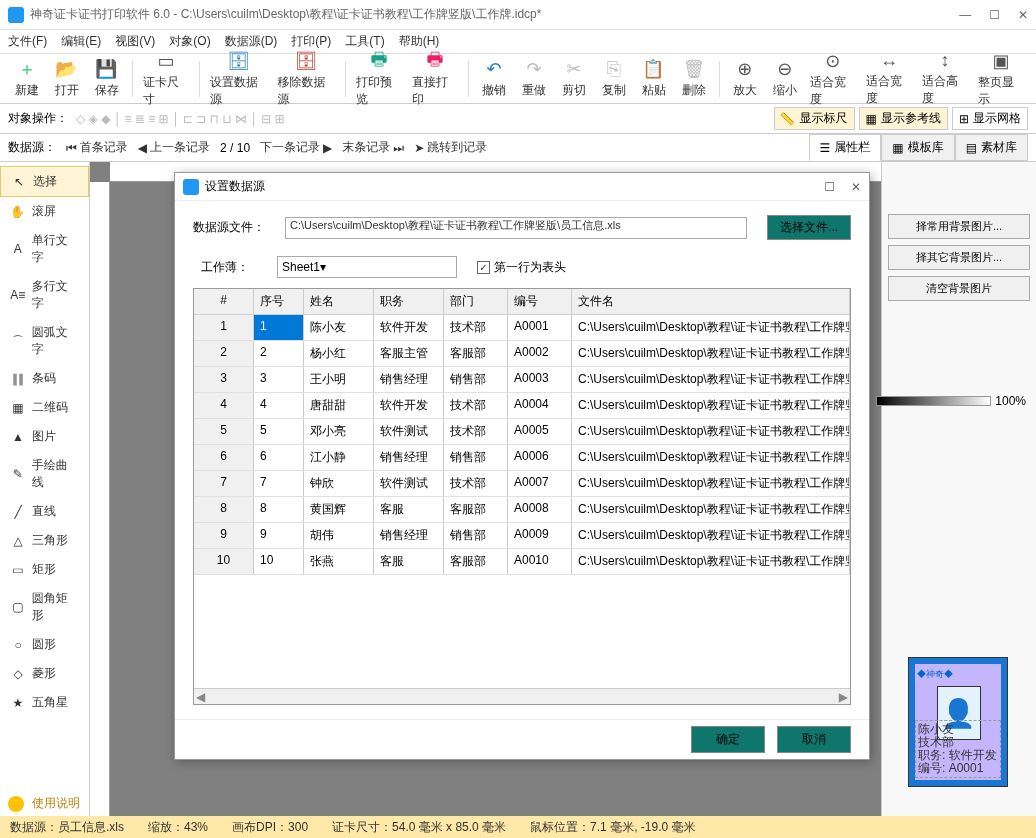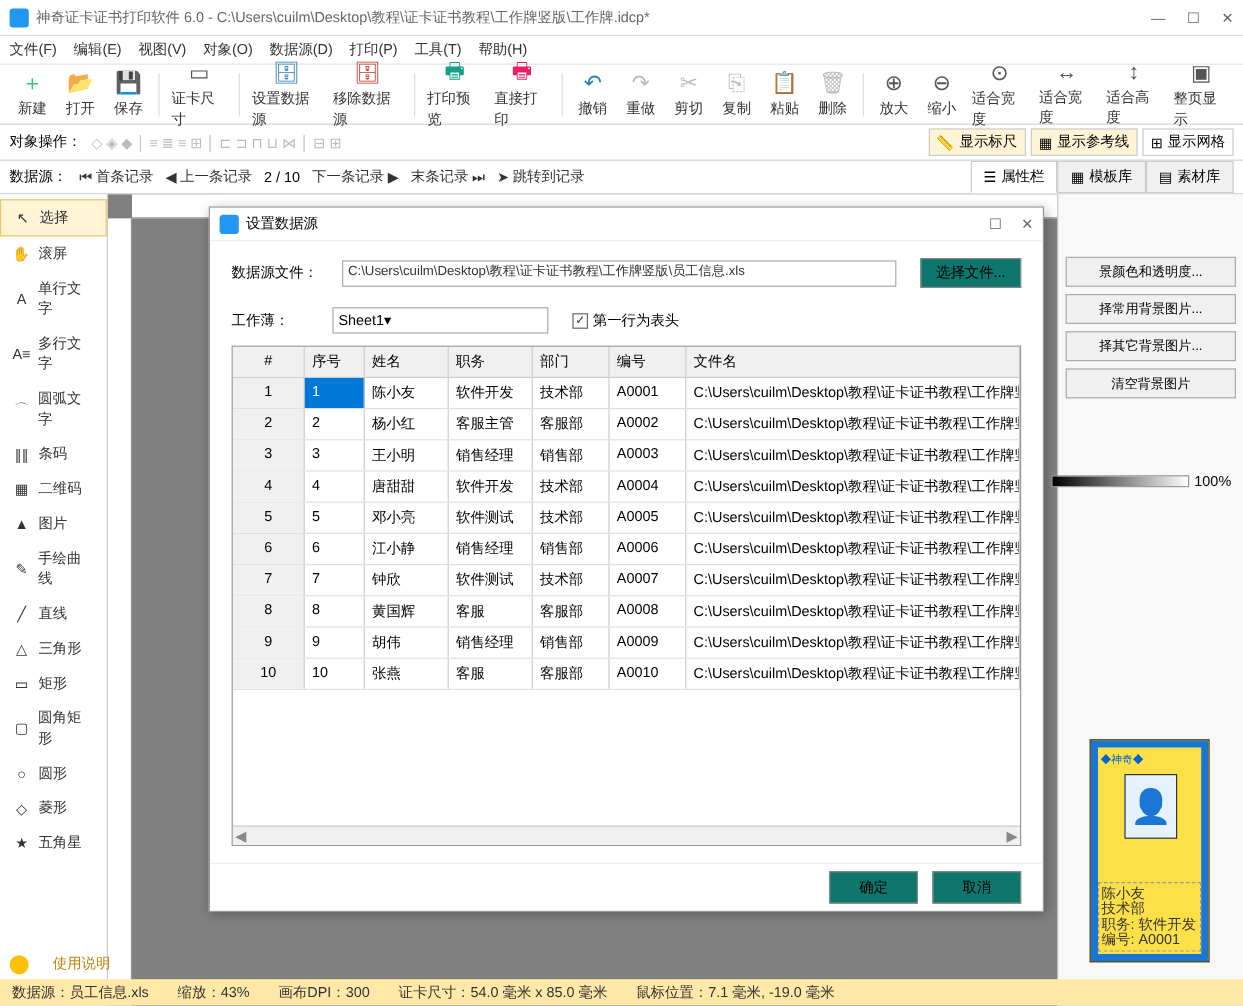--- a/index.html
+++ b/index.html
@@ -28,21 +28,21 @@
 .ruler-h{position:absolute;top:0;left:20px;right:0;height:20px;background:#fff;border-bottom:1px solid #999}
 .ruler-v{position:absolute;top:20px;left:0;width:20px;bottom:0;background:#fff;border-right:1px solid #999}
 .rightpanel{width:155px;background:#f8f8f8;border-left:1px solid #ccc;padding:6px;display:flex;flex-direction:column;gap:6px}
 .rbtn{padding:4px 6px;border:1px solid #aaa;background:#f0f0f0;text-align:center;font-size:11px}
 .navbar{height:28px;background:#fff;border-bottom:1px solid #ccc;display:flex;align-items:center;padding:0 8px;gap:10px}
 .navbar .nb{display:flex;align-items:center;gap:3px;color:#333}
 .tabs{display:flex;margin-left:auto;gap:0}
 .tab{padding:4px 10px;border:1px solid #ccc;background:#f0f0f0;display:flex;align-items:center;gap:4px}
 .tab.act{background:#fff;border-bottom-color:#fff}
 .statusbar{position:absolute;bottom:0;left:0;right:0;height:22px;background:#ffe8a8;display:flex;align-items:center;padding:0 10px;gap:24px;font-size:11px;color:#333}
-.help{position:absolute;bottom:26px;left:8px;display:flex;align-items:center;gap:20px;color:#b8860b}
+.help{position:absolute;bottom:26px;left:8px;display:flex;align-items:center;gap:8px;color:#b8860b}
 .help .bulb{width:16px;height:16px;background:#ffc107;border-radius:50%}
 
 
 .dialog{position:absolute;top:172px;left:174px;width:696px;height:588px;background:#fff;border:1px solid #999;box-shadow:2px 2px 10px rgba(0,0,0,.3);display:flex;flex-direction:column}
 .dlg-title{height:28px;display:flex;align-items:center;padding:0 8px;gap:6px;border-bottom:1px solid #eee}
 .dlg-title .di{width:16px;height:16px;background:#2196f3;border-radius:3px}
 .dlg-title .dwbtns{margin-left:auto;display:flex;gap:16px;color:#666}
 .dlg-body{flex:1;padding:14px 18px;display:flex;flex-direction:column;gap:10px;overflow:hidden}
 .row{display:flex;align-items:center;gap:20px}
 .filein{flex:1;height:22px;border:1px solid #aaa;padding:0 4px;background:#fff;font-size:11px;color:#333;overflow:hidden;white-space:nowrap}
@@ -56,21 +56,21 @@
 .ghead .gc,.grow .gc{border-right:1px solid #ccc;padding:4px 6px;overflow:hidden;white-space:nowrap}
 .gbody{flex:1;overflow:auto}
 .grow{display:flex;border-bottom:1px solid #e0e0e0}
 .gc.idx{width:60px;text-align:center;background:#f0f0f0}
 .gc.c1{width:50px}.gc.c2{width:70px}.gc.c3{width:70px}.gc.c4{width:64px}.gc.c5{width:64px}.gc.c6{flex:1}
 .grow .gc.c1.sel{background:#0078d7;color:#fff}
 .gscroll{height:16px;background:#f0f0f0;border-top:1px solid #ccc;display:flex;align-items:center;justify-content:space-between;padding:0 2px;font-size:10px;color:#888}
 .dlg-foot{height:40px;display:flex;align-items:center;justify-content:flex-end;gap:12px;padding:0 18px;border-top:1px solid #eee}
 
 
-.card{position:absolute;right:28px;bottom:36px;width:100px;height:186px;background:#fde047;border:1px solid #333;box-shadow:0 0 0 6px #1976d2 inset}
+.card{position:absolute;right:28px;bottom:51px;width:100px;height:130px;background:#c4b5fd;border:1px solid #333;box-shadow:0 0 0 6px #1976d2 inset}
 .card .logo{position:absolute;top:10px;left:8px;font-size:9px;color:#06c}
 .card .photo{position:absolute;top:28px;left:28px;width:44px;height:54px;border:1px solid #333;background:#e3f2fd;display:flex;align-items:center;justify-content:center;font-size:28px}
 .card .info{position:absolute;bottom:8px;left:6px;right:6px;font-size:9px;line-height:13px;color:#333;border:1px dashed #999;padding:2px}
 .slider{position:absolute;right:10px;top:394px;width:150px;display:flex;align-items:center;gap:4px}
 .slider .track{flex:1;height:10px;background:linear-gradient(to right,#000,#fff);border:1px solid #999}
 .dimtoolbar{color:#bbb;display:flex;gap:6px}
 </style>
 </head>
 <body>
 
@@ -283,21 +283,20 @@
         <span class="ti">★</span>
         <span>五角星</span>
       </div>
     </div>
   <div class="canvas">
     <div class="ruler-h"></div>
     <div class="ruler-v"></div>
   </div>
   <div class="rightpanel">
     <div style="height:40px"></div>
-    <div class="rbtn">景颜色和透明度...</div>
     <div class="rbtn">择常用背景图片...</div>
     <div class="rbtn">择其它背景图片...</div>
     <div class="rbtn">清空背景图片</div>
   </div>
 </div>
 
 <div class="slider">
   <div class="track"></div>
   <span>100%</span>
 </div>
@@ -335,21 +334,21 @@
       <span>✕</span>
     </div>
   </div>
   <div class="dlg-body">
     <div class="row">
       <span>数据源文件：</span>
       <div class="filein">C:\Users\cuilm\Desktop\教程\证卡证书教程\工作牌竖版\员工信息.xls</div>
       <button class="btn">选择文件...</button>
     </div>
     <div class="row" style="margin-top:6px">
-      <span style="width:64px;text-align:left">工作薄：</span>
+      <span style="width:64px;text-align:center">工作薄：</span>
       <div class="combo">
           <span>Sheet1</span>
           <span>▾</span>
         </div>
       <div class="chk">
           <div class="box">✓</div>
           <span>第一行为表头</span>
         </div>
     </div>
     <div class="grid">

